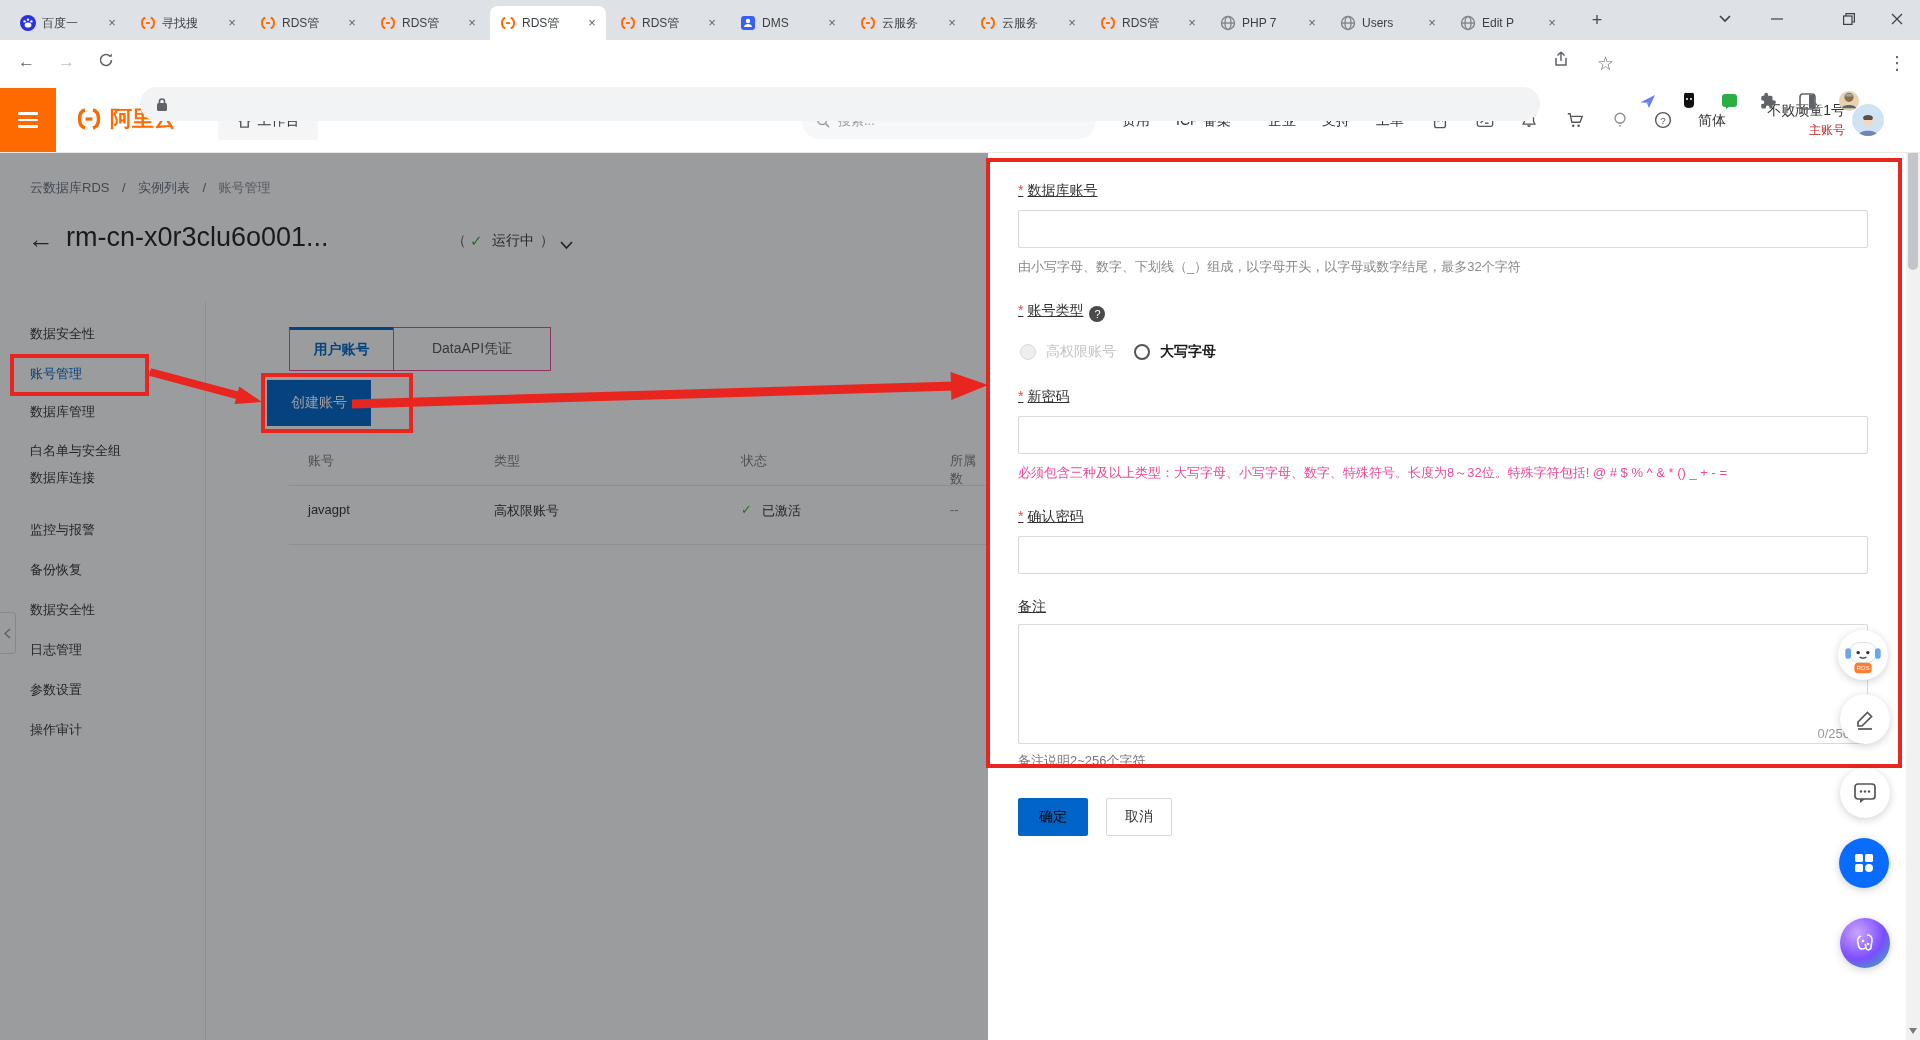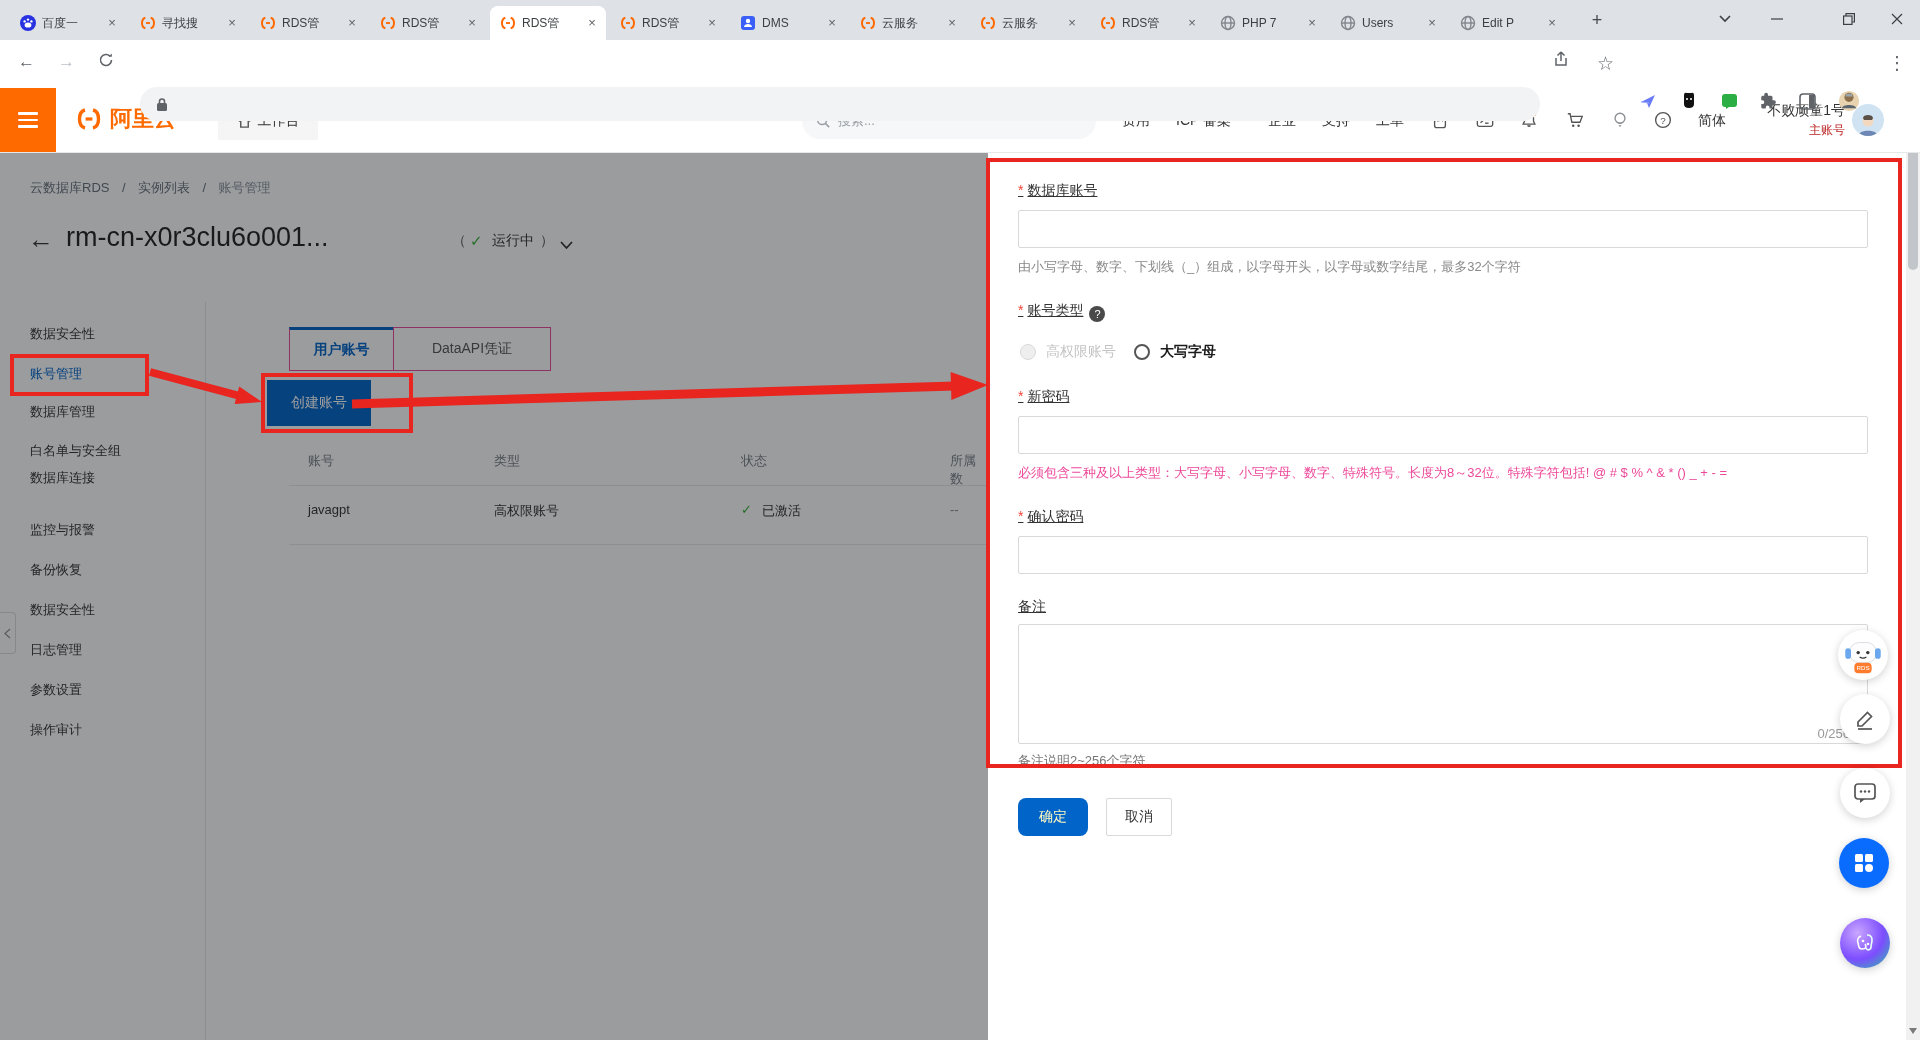--- a/index.html
+++ b/index.html
@@ -55,21 +55,21 @@
   .finput{position:absolute;width:850px;height:38px;box-sizing:border-box;border:1px solid #d9d9d9;border-radius:2px;background:#fff;font-size:14px;padding:0 10px;outline:none;}
   .fhelp{position:absolute;font-size:13px;color:#888;}
   .fhelp.red{color:#ec4899;}
   .radio{position:absolute;width:16px;height:16px;border-radius:50%;box-sizing:border-box;}
   .radio.dis{background:#eee;border:1px solid #d9d9d9;}
   .radio.en{background:#fff;border:2px solid #555;}
   .rlabel{position:absolute;font-size:14px;}
   .qicon{display:inline-flex;width:16px;height:16px;border-radius:50%;background:#4a4a4a;color:#fff;font-size:11px;align-items:center;justify-content:center;margin-left:6px;vertical-align:-3px;}
   #remark{position:absolute;left:30px;top:472px;width:850px;height:120px;box-sizing:border-box;border:1px solid #d9d9d9;border-radius:2px;resize:none;outline:none;font-size:14px;padding:8px 10px;font-family:inherit;}
   #counter{position:absolute;left:770px;top:574px;width:92px;text-align:right;font-size:13px;color:#999;}
-  .btn-ok{position:absolute;left:30px;top:646px;width:70px;height:38px;background:#0064c8;color:#fef9c3;border:none;font-size:14px;border-radius:8px;}
+  .btn-ok{position:absolute;left:30px;top:646px;width:70px;height:38px;background:#0064c8;color:#000000;border:none;font-size:14px;border-radius:2px;}
   .btn-cancel{position:absolute;left:118px;top:646px;width:66px;height:38px;background:#fff;color:#333;border:1px solid #d9d9d9;font-size:14px;border-radius:2px;}
   
   #anno{position:absolute;left:0;top:0;z-index:20;pointer-events:none;}
   .fab{position:absolute;width:50px;height:50px;border-radius:50%;background:#fff;box-shadow:0 2px 8px rgba(0,0,0,.18);display:flex;align-items:center;justify-content:center;z-index:30;}
   #scrollbar{position:absolute;left:1906px;top:88px;width:14px;height:952px;background:#f1f1f1;z-index:40;}
   #sthumb{position:absolute;left:2px;top:22px;width:10px;height:160px;background:#c2c5ca;border-radius:5px;}
   .sarrow{position:absolute;left:3px;width:0;height:0;border-left:4px solid transparent;border-right:4px solid transparent;}
   .up{top:8px;border-bottom:6px solid #7a7a7a;}
   .down{bottom:6px;border-top:6px solid #7a7a7a;}
 </style>

